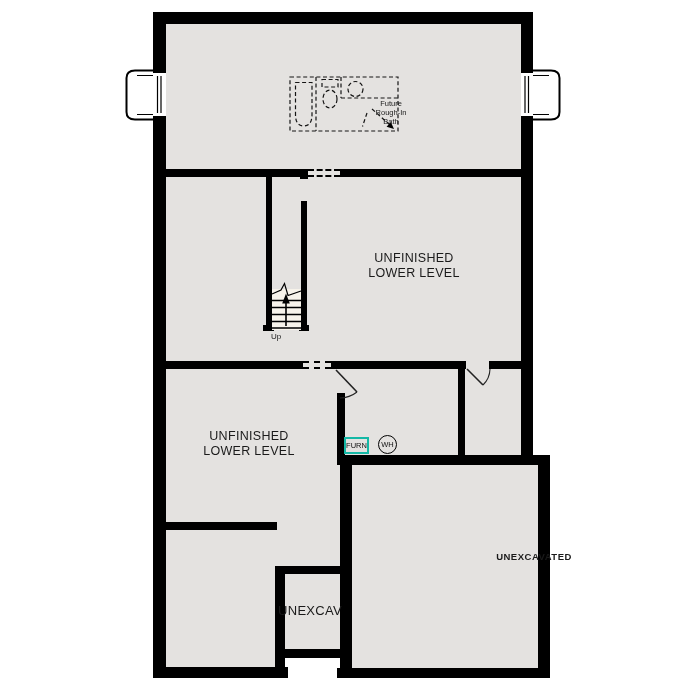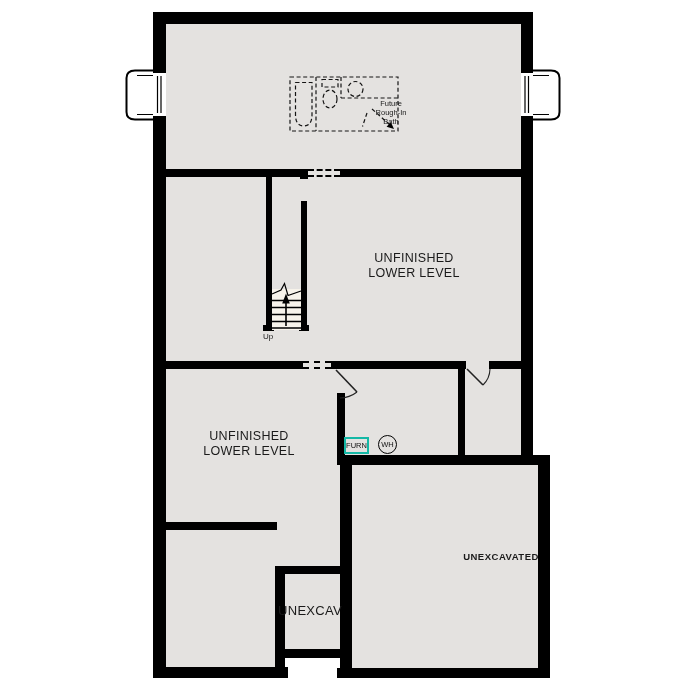--- a/index.html
+++ b/index.html
@@ -7,21 +7,21 @@
     position:relative;width:687px;height:687px;background:#ffffff;overflow:hidden;
     font-family:"Liberation Sans", sans-serif;color:#111;
   }
   .floor{position:absolute;background:#e4e2e0;}
   .wall{position:absolute;background:#000;}
   .wallgap{position:absolute;background:#e4e2e0;border-top:2px dashed #000;border-bottom:2px dashed #000;box-sizing:border-box;}
   .winopen{position:absolute;background:#fff;}
   svg.overlay{position:absolute;left:0;top:0;pointer-events:none;}
   .lbl{position:absolute;transform:translate(-50%,-50%);text-align:center;white-space:nowrap;color:#1a1a1a;}
   .room-lbl{font-size:12.5px;font-weight:normal;letter-spacing:.3px;line-height:15px;}
-  .unexcavated-lbl{font-size:9.5px;font-weight:bold;letter-spacing:.5px;}
+  .unexcavated-lbl{font-size:9.5px;font-weight:bold;letter-spacing:.5px;margin-left:33px;}
   .unexcav-lbl{font-size:13px;font-weight:normal;letter-spacing:.3px;}
   .bath-lbl{font-size:7.5px;line-height:9px;letter-spacing:0;}
   .up-lbl{font-size:8px;}
   .furn-box{position:absolute;left:344px;top:437px;width:25px;height:17px;border:2px solid #14b8a6;
     box-sizing:border-box;display:flex;align-items:center;justify-content:center;font-size:7.5px;background:#e4e2e0;}
   .wh-circle{position:absolute;left:378px;top:435px;width:19px;height:19px;border:1.5px solid #000;border-radius:50%;
     box-sizing:border-box;display:flex;align-items:center;justify-content:center;font-size:7.5px;background:#e4e2e0;}
 </style>
 </head>
 <body>
@@ -136,21 +136,21 @@
   <div class="lbl unexcav-lbl" style="left:310px;top:610px;">UNEXCAV</div>
 
   <div class="furn-box">
     <span>FURN</span>
   </div>
 
   <div class="wh-circle">
     <span>WH</span>
   </div>
 
-  <div class="lbl up-lbl" style="left:268px;top:336px;">Up</div>
+  <div class="lbl up-lbl" style="left:276px;top:336px;">Up</div>
 
   <div class="lbl bath-lbl" style="left:367px;top:112px;margin-left:24px;">
     <div>Future</div>
     <div>Rough-In</div>
     <div>Bath</div>
   </div>
 
 </div>
 
 </body></html>

